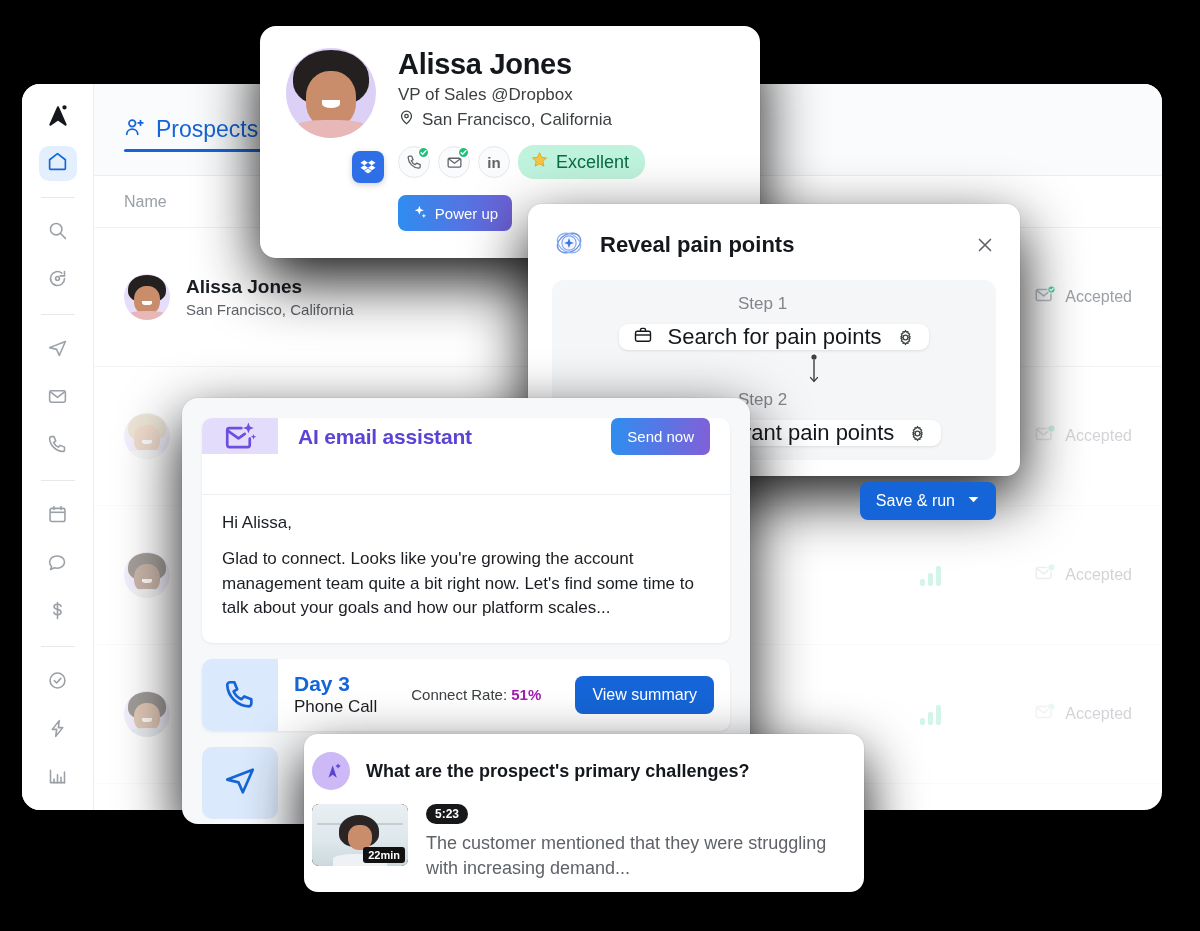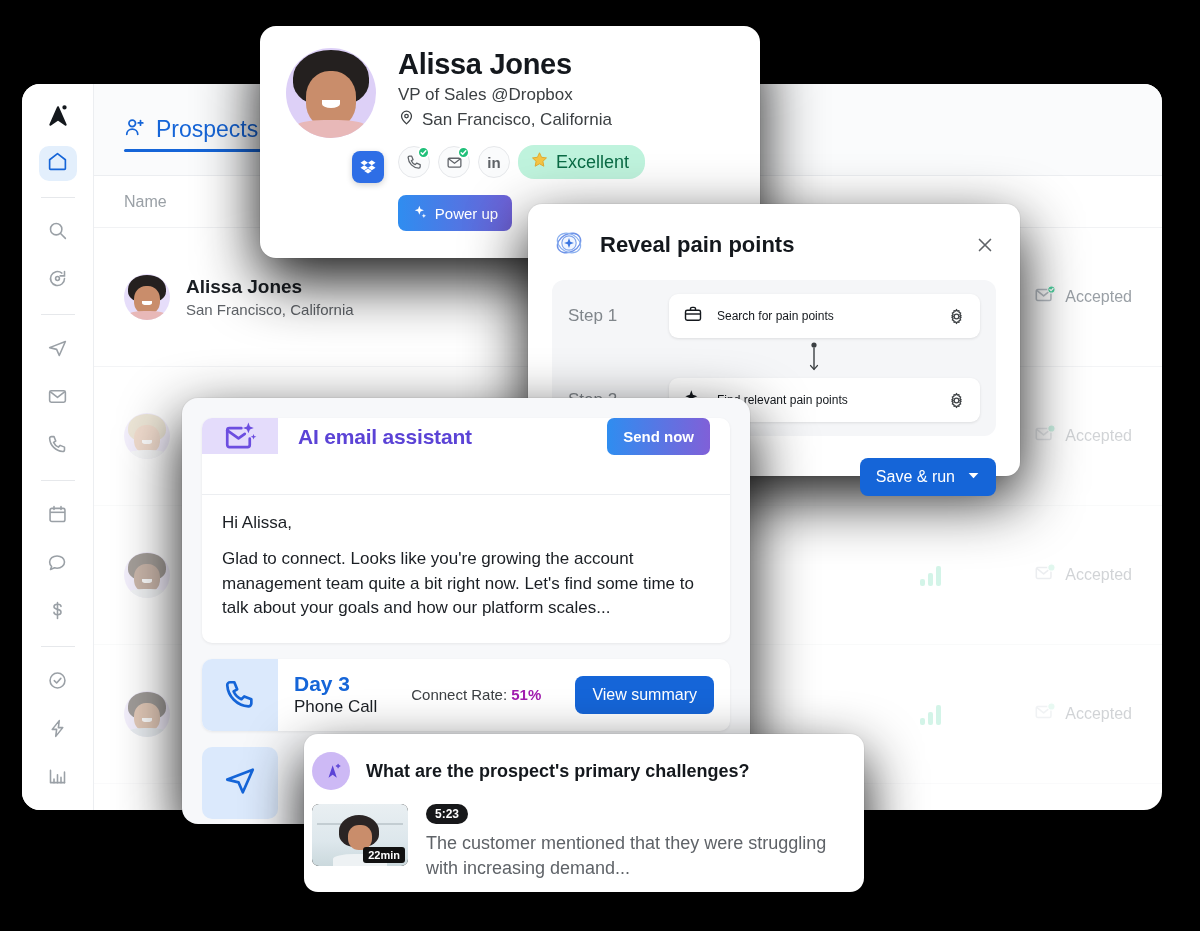--- a/index.html
+++ b/index.html
@@ -150,28 +150,28 @@
     box-shadow: 0 22px 60px rgba(0,0,0,0.90), 0 0 0 1px rgba(0,0,0,0.04);
     padding: 22px 24px;
   }
   .rv-head { display: flex; align-items: center; gap: 14px; }
   .rv-title { font-size: 22px; font-weight: 700; color: #14181d; flex: 1; }
   .rv-close { color: #5f6368; cursor: pointer; display: flex; }
   .rv-steps {
     margin-top: 16px; background: #f5f6f8; border-radius: 12px;
     padding: 14px 16px;
   }
-  .rv-step { display: flex; align-items: center; gap: 29px; }
+  .rv-step { display: flex; align-items: center; gap: 10px; flex-direction: column; }
   .rv-step-label { width: 72px; font-size: 17px; color: #80868b; }
   .rv-pill {
     flex: 1; height: 44px; background: #fff; border-radius: 9px;
     box-shadow: 0 1px 3px rgba(0,0,0,0.10);
     display: flex; align-items: center; padding: 0 14px; gap: 14px;
   }
-  .rv-pill-text { flex: 1; font-size: 12px; color: #14181d; }
+  .rv-pill-text { flex: 1; font-size: 22px; color: #14181d; }
   .rv-gear { color: #3c4043; display: flex; cursor: pointer; }
   .rv-arrow { display: flex; justify-content: center; padding: 3px 0 3px 80px; }
   .rv-footer { margin-top: 22px; display: flex; justify-content: flex-end; }
   .btn-saverun {
     background: #1565d8; color: #fff; border: none; cursor: pointer;
     height: 38px; border-radius: 8px; padding: 0 16px;
     font-size: 16px; font-weight: 500;
     display: flex; align-items: center; gap: 12px;
   }
 
@@ -188,21 +188,21 @@
   .ec-icon {
     width: 76px; flex: 0 0 76px; background: #e4dcfb;
     display: flex; align-items: center; justify-content: center; color: #6c4ee0;
   }
   .ec-headmain { flex: 1; display: flex; align-items: center; padding: 0 20px; gap: 16px; }
   .ec-title { flex: 1; font-size: 21px; font-weight: 700; color: #5b43d6; letter-spacing: -0.2px; }
   .btn-sendnow {
     background: linear-gradient(90deg, #2f8df0 0%, #8060d8 100%);
     color: #fff; border: none; cursor: pointer;
     height: 37px; border-radius: 7px; padding: 0 16px;
-    font-size: 15px; font-weight: 700;
+    font-size: 15px; font-weight: 400;
   }
   .ec-body { border-top: 1px solid #eceef1; padding: 18px 20px 22px 20px; }
   .ec-greet { font-size: 17px; color: #1b1f24; }
   .ec-para { font-size: 17px; color: #1b1f24; line-height: 1.45; margin-top: 14px; }
 
   .ec-call { margin-top: 16px; display: flex; align-items: stretch; height: 72px;
     background: #fff; border-radius: 10px; overflow: hidden; box-shadow: 0 1px 3px rgba(0,0,0,0.07); }
   .ec-call-icon { width: 76px; flex: 0 0 76px; background: #dbe9fc; display: flex; align-items: center; justify-content: center; color: #1565d8; }
   .ec-call-main { flex: 1; display: flex; align-items: center; padding: 0 16px; gap: 18px; }
   .ec-day { font-size: 21px; font-weight: 700; color: #1565d8; }

